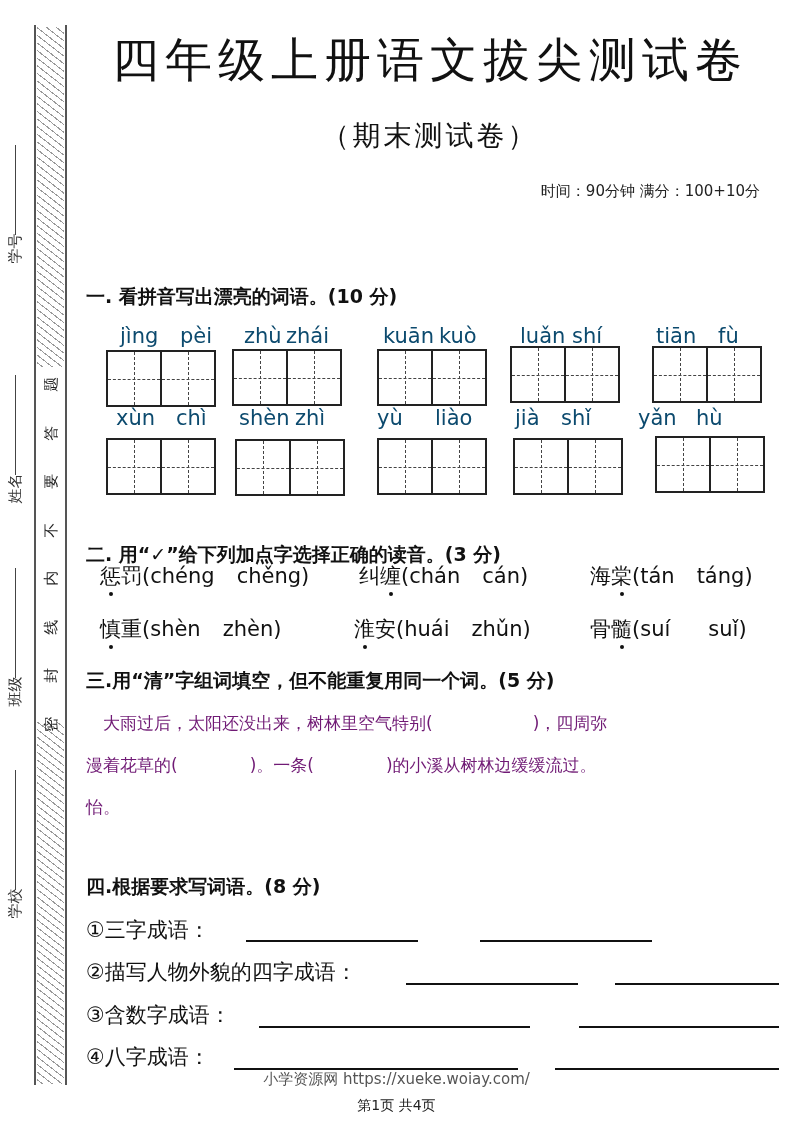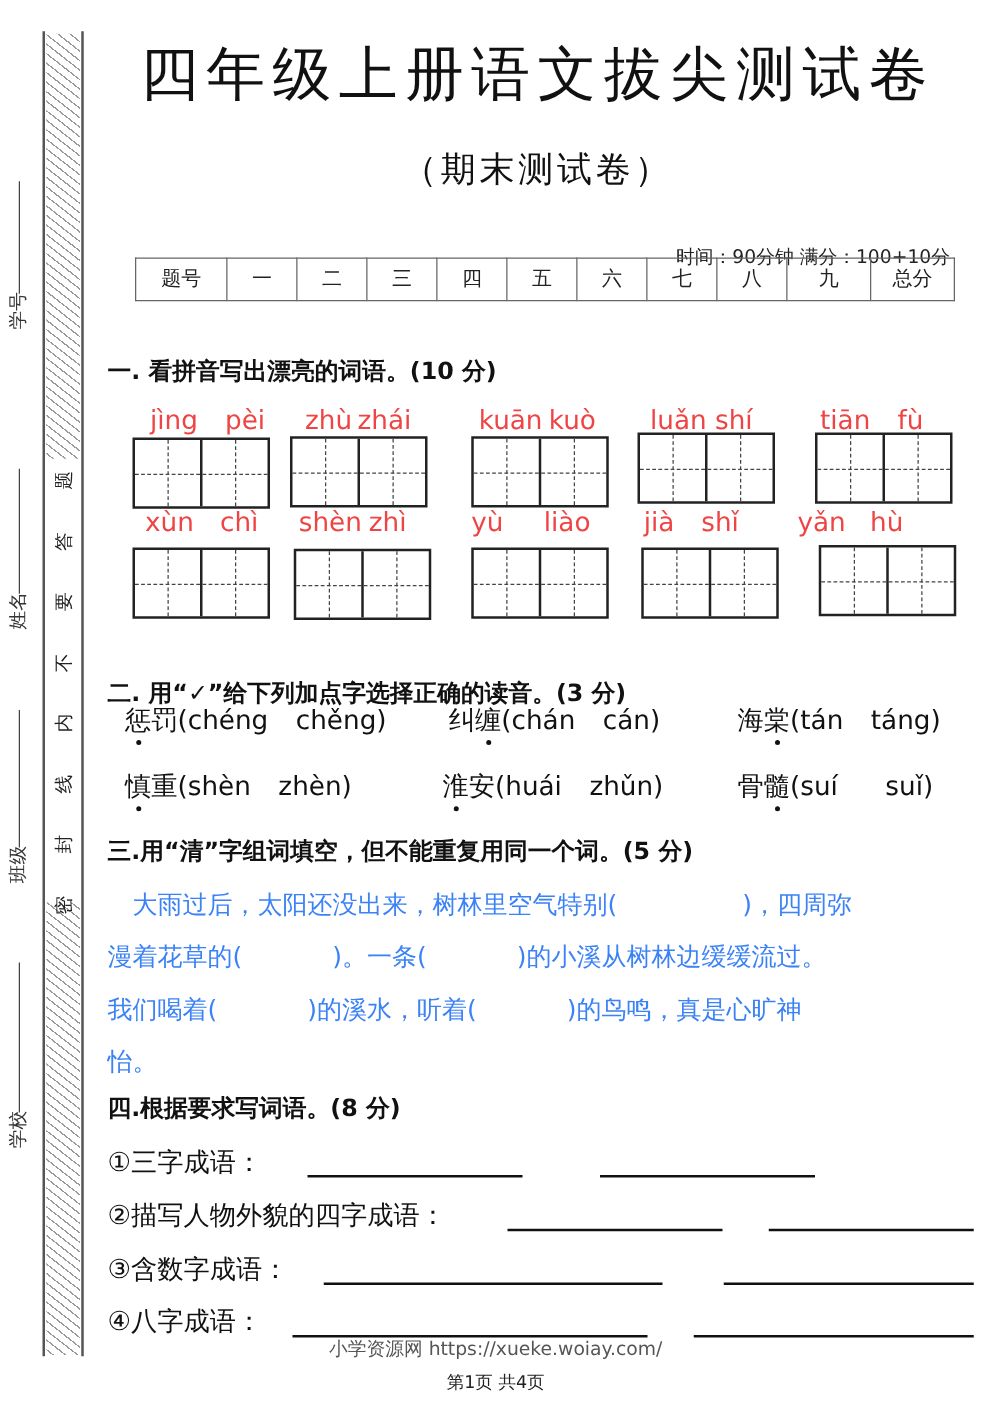--- a/index.html
+++ b/index.html
@@ -12,43 +12,43 @@
     .hatch { position: absolute; left: 37px; width: 27px; background: repeating-linear-gradient(38deg, #fff 0 3px, #999 3px 4px, #fff 4px 6px); }
     .margin-words { position: absolute; left: 40px; width: 22px; display: flex; flex-direction: column; align-items: center; }
     .margin-words span { display: block; font-size: 15px; color: #222; transform: rotate(-90deg); margin: 0; height: 48.5px; line-height: 48.5px; }
     .field { position: absolute; left: 3px; width: 24px; display: flex; flex-direction: column; align-items: center; }
     .field .lbl { font-size: 15px; color: #333; transform: rotate(-90deg); white-space: nowrap; width: 40px; text-align: center; }
     .field .line { width: 1px; background: #444; margin-bottom: 4px; }
 
     
     .title { position: absolute; left: 90px; width: 680px; top: 30px; text-align: center; font-size: 47px; letter-spacing: 6px; color: #111; font-weight: normal; line-height: 60px; }
     .subtitle { position: absolute; left: 90px; width: 680px; top: 113px; text-align: center; font-size: 28px; letter-spacing: 3px; line-height: 46px; }
-    .meta { position: absolute; right: 33px; top: 182px; font-size: 15px; color: #222; margin-top: 14px; }
+    .meta { position: absolute; right: 33px; top: 182px; font-size: 15px; color: #222; }
 
     
     table.score { position: absolute; left: 108px; top: 206px; border-collapse: collapse; }
     table.score td { border: 1px solid #666; height: 33px; text-align: center; font-size: 16px; color: #222; padding: 0; }
 
     
     .sec-title { position: absolute; left: 86px; font-size: 19px; font-weight: bold; color: #111; white-space: nowrap; }
 
     .pinyin-group { position: absolute; }
-    .pinyin-group .py { position: absolute; top: 0; font-size: 21px; line-height: 24px; color: #ef4444; white-space: nowrap; }
+    .pinyin-group .py { position: absolute; top: 0; font-size: 21px; line-height: 24px; color: #0c4a6e; white-space: nowrap; }
     .pinyin-group .boxes { position: absolute; display: flex; border: 2px solid #222; }
     .pinyin-group .cell { width: 52px; height: 53px; position: relative; }
     .pinyin-group .cell + .cell { border-left: 2px solid #222; }
     .pinyin-group .cell::before { content: ""; position: absolute; left: 50%; top: 0; bottom: 0; border-left: 1px dashed #444; }
     .pinyin-group .cell::after { content: ""; position: absolute; top: 50%; left: 0; right: 0; border-top: 1px dashed #444; }
 
     .reading { position: absolute; font-size: 21px; color: #111; white-space: nowrap; }
     .reading .dotted { position: relative; }
     .reading .dotted::after { content: ""; position: absolute; left: 50%; bottom: -8px; width: 4px; height: 4px; margin-left: -2px; background: #111; border-radius: 50%; }
     .reading .opt { display: inline-block; }
 
-    .para { position: absolute; left: 86px; width: 705px; font-size: 20px; line-height: 42px; color: #3b82f6; }
+    .para { position: absolute; left: 86px; width: 705px; font-size: 17px; line-height: 42px; color: #701a75; }
     .para .blank { display: inline-block; }
 
     .item4 { position: absolute; left: 86px; font-size: 21px; color: #111; white-space: nowrap; }
     .uline { position: absolute; height: 0; border-top: 2px solid #111; }
 
     .watermark { position: absolute; left: 0; width: 793px; top: 1070px; text-align: center; font-size: 15px; color: #555; padding-left: 0; }
     .pageno { position: absolute; left: 0; width: 793px; top: 1097px; text-align: center; font-size: 14px; color: #222; }
   </style>
 </head>
 <body>
@@ -84,33 +84,20 @@
   <div class="line" style="height:120px;"></div>
   <div class="lbl">学校</div>
 </div>
 
 <div class="title">四年级上册语文拔尖测试卷</div>
 <div class="subtitle">（期末测试卷）</div>
 <div class="meta">时间：90分钟  满分：100+10分</div>
 
 <table class="score">
   <tbody>
-      <tr>
-    <td style="width:72px;">题号</td>
-    <td style="width:55px;">一</td>
-    <td style="width:55px;">二</td>
-    <td style="width:55px;">三</td>
-    <td style="width:55px;">四</td>
-    <td style="width:55px;">五</td>
-    <td style="width:55px;">六</td>
-    <td style="width:55px;">七</td>
-    <td style="width:55px;">八</td>
-    <td style="width:66px;">九</td>
-    <td style="width:66px;">总分</td>
-  </tr>
 </tbody>
   </table>
 
 <div class="sec-title" style="top:284px;">一. 看拼音写出漂亮的词语。(10 分)</div>
 
 <div class="pinyin-group" style="left:106px;top:324px;">
   <span class="py" style="left:14px;">jìng</span>
   <span class="py" style="left:74px;">pèi</span>
   <div class="boxes" style="top:26px;left:0;">
       <div class="cell"></div>
@@ -211,21 +198,20 @@
 </div>
 <div class="reading" style="left:590px;top:615px;">
   <span>骨</span><span class="dotted">髓</span><span></span>(<span class="opt" style="margin-right:38px;">suí</span><span class="opt">suǐ</span>)
 </div>
 
 <div class="sec-title" style="top:668px;">三.用“清”字组词填空，但不能重复用同一个词。(5 分)</div>
 
 <div class="para" style="top:702px;">
   <div><span>　大雨过后，太阳还没出来，树林里空气特别(</span><span class="blank" style="width:100px;"></span><span>)，四周弥</span></div>
   <div><span>漫着花草的(</span><span class="blank" style="width:72px;"></span><span>)。一条(</span><span class="blank" style="width:72px;"></span><span>)的小溪从树林边缓缓流过。</span></div>
-  <div><span>我们喝着(</span><span class="blank" style="width:72px;"></span><span>)的溪水，听着(</span><span class="blank" style="width:72px;"></span><span>)的鸟鸣，真是心旷神</span></div>
   <div><span>怡。</span></div>
 </div>
 
 <div class="sec-title" style="top:874px;">四.根据要求写词语。(8 分)</div>
 
 <div class="item4" style="top:916px;">①三字成语：</div>
 <div class="uline" style="left:246px;width:172px;top:940px;"></div>
 <div class="uline" style="left:480px;width:172px;top:940px;"></div>
 
 <div class="item4" style="top:958px;">②描写人物外貌的四字成语：</div>

